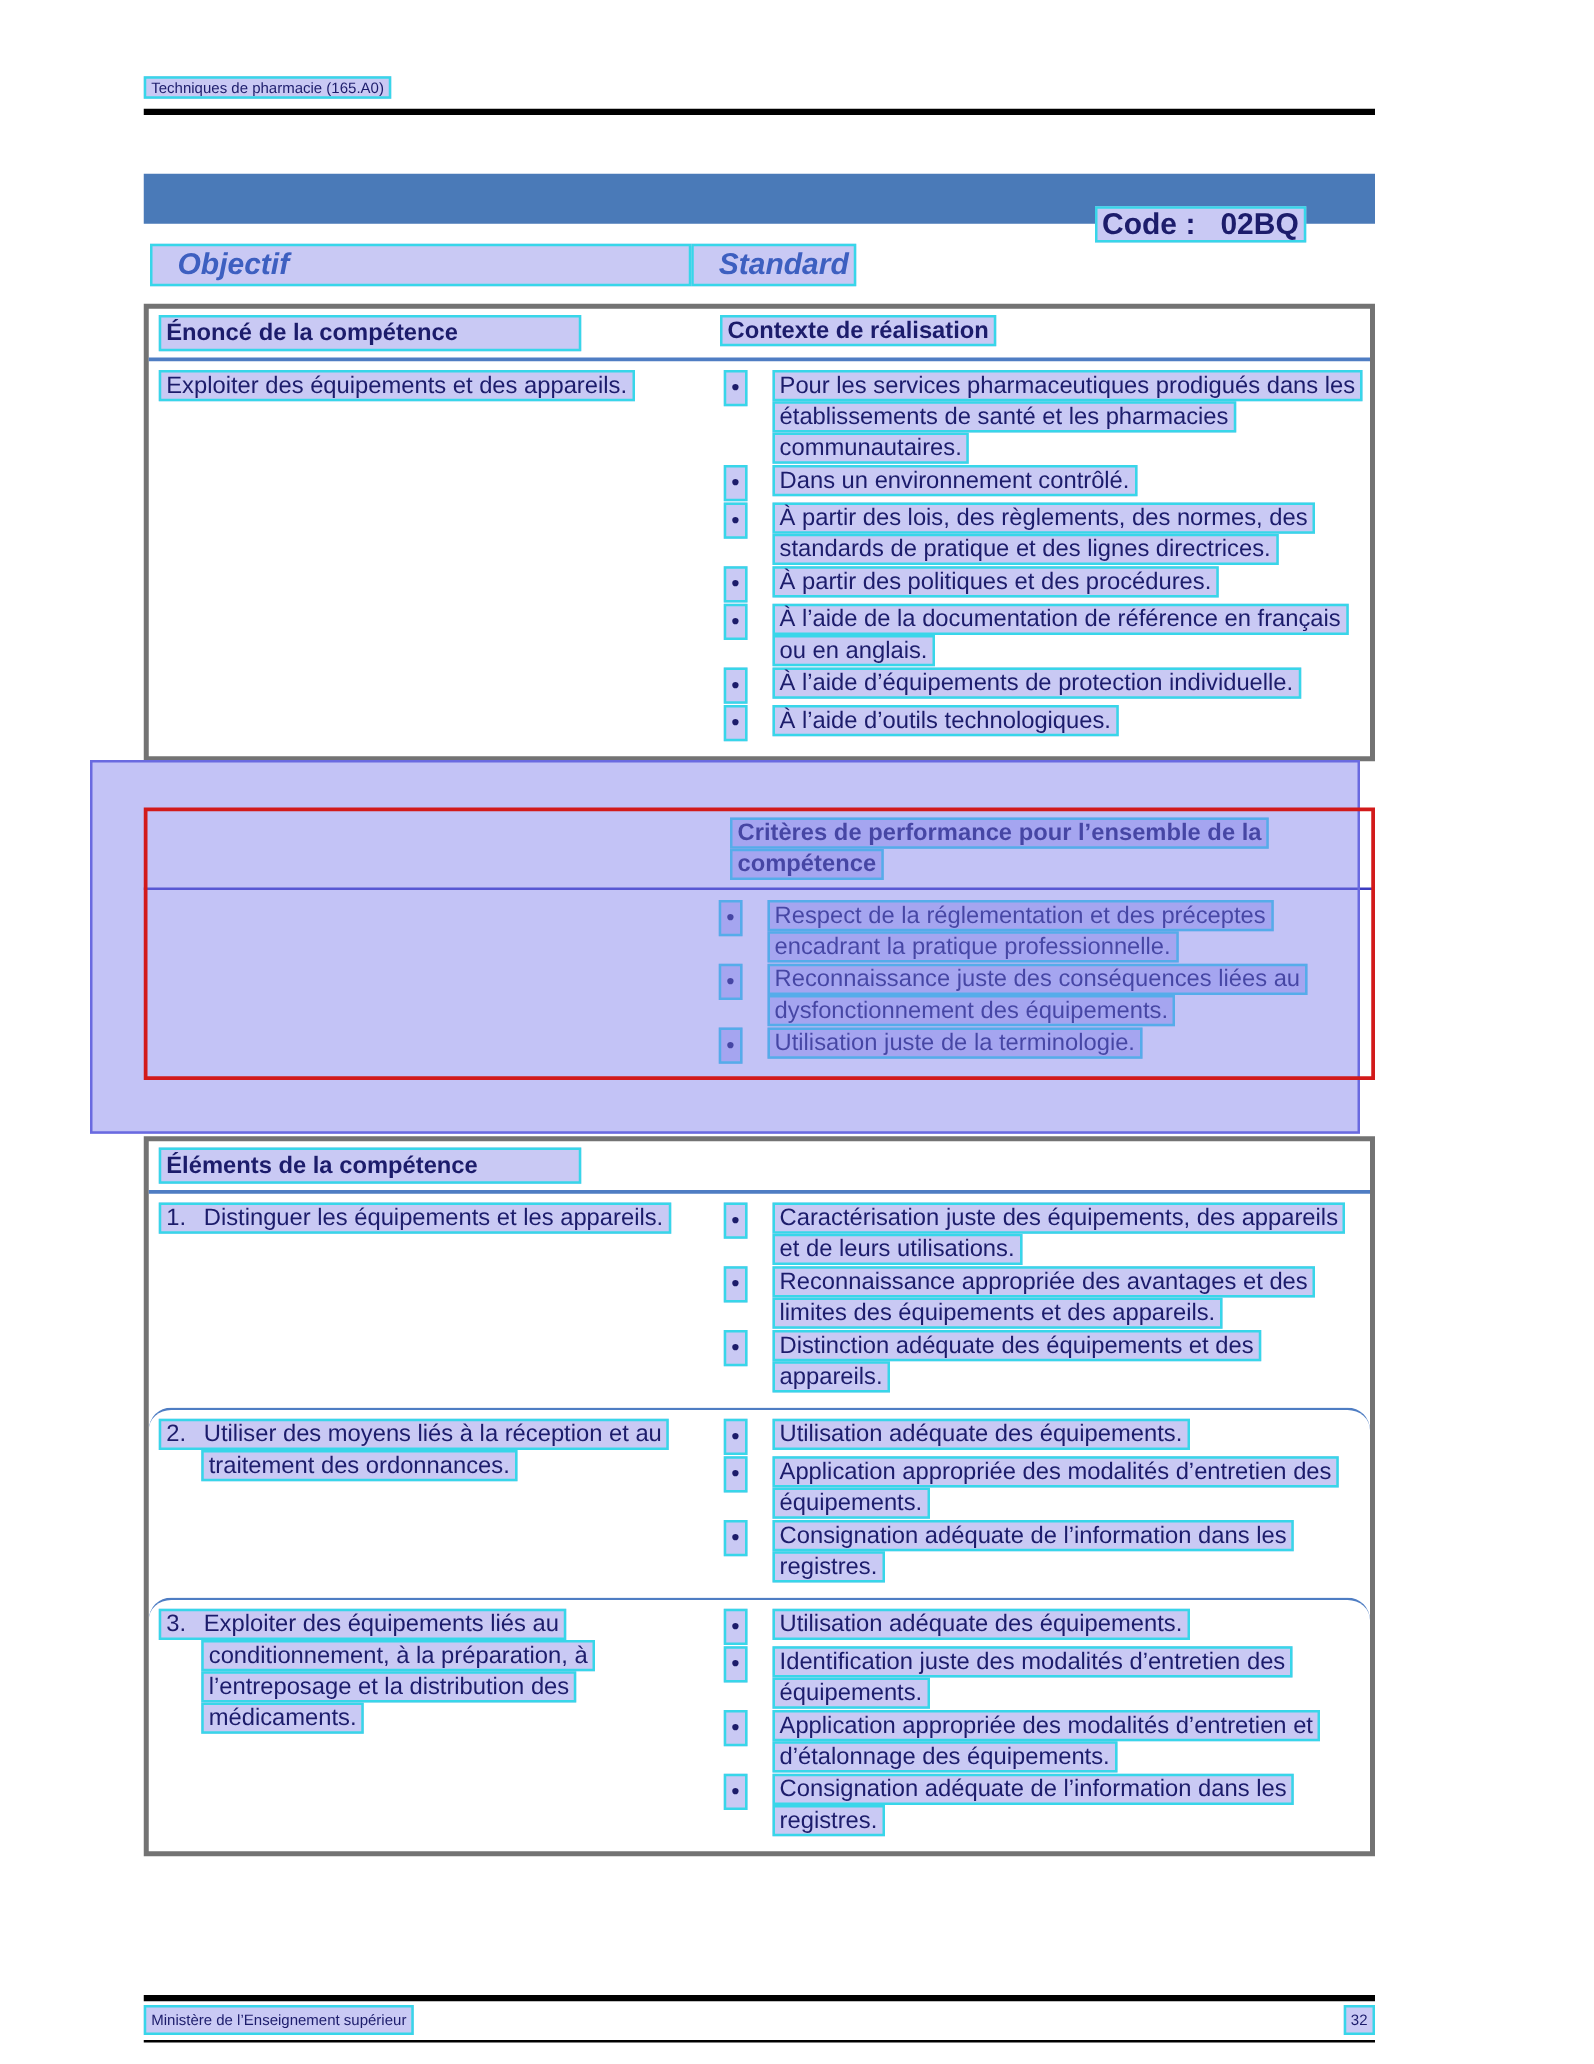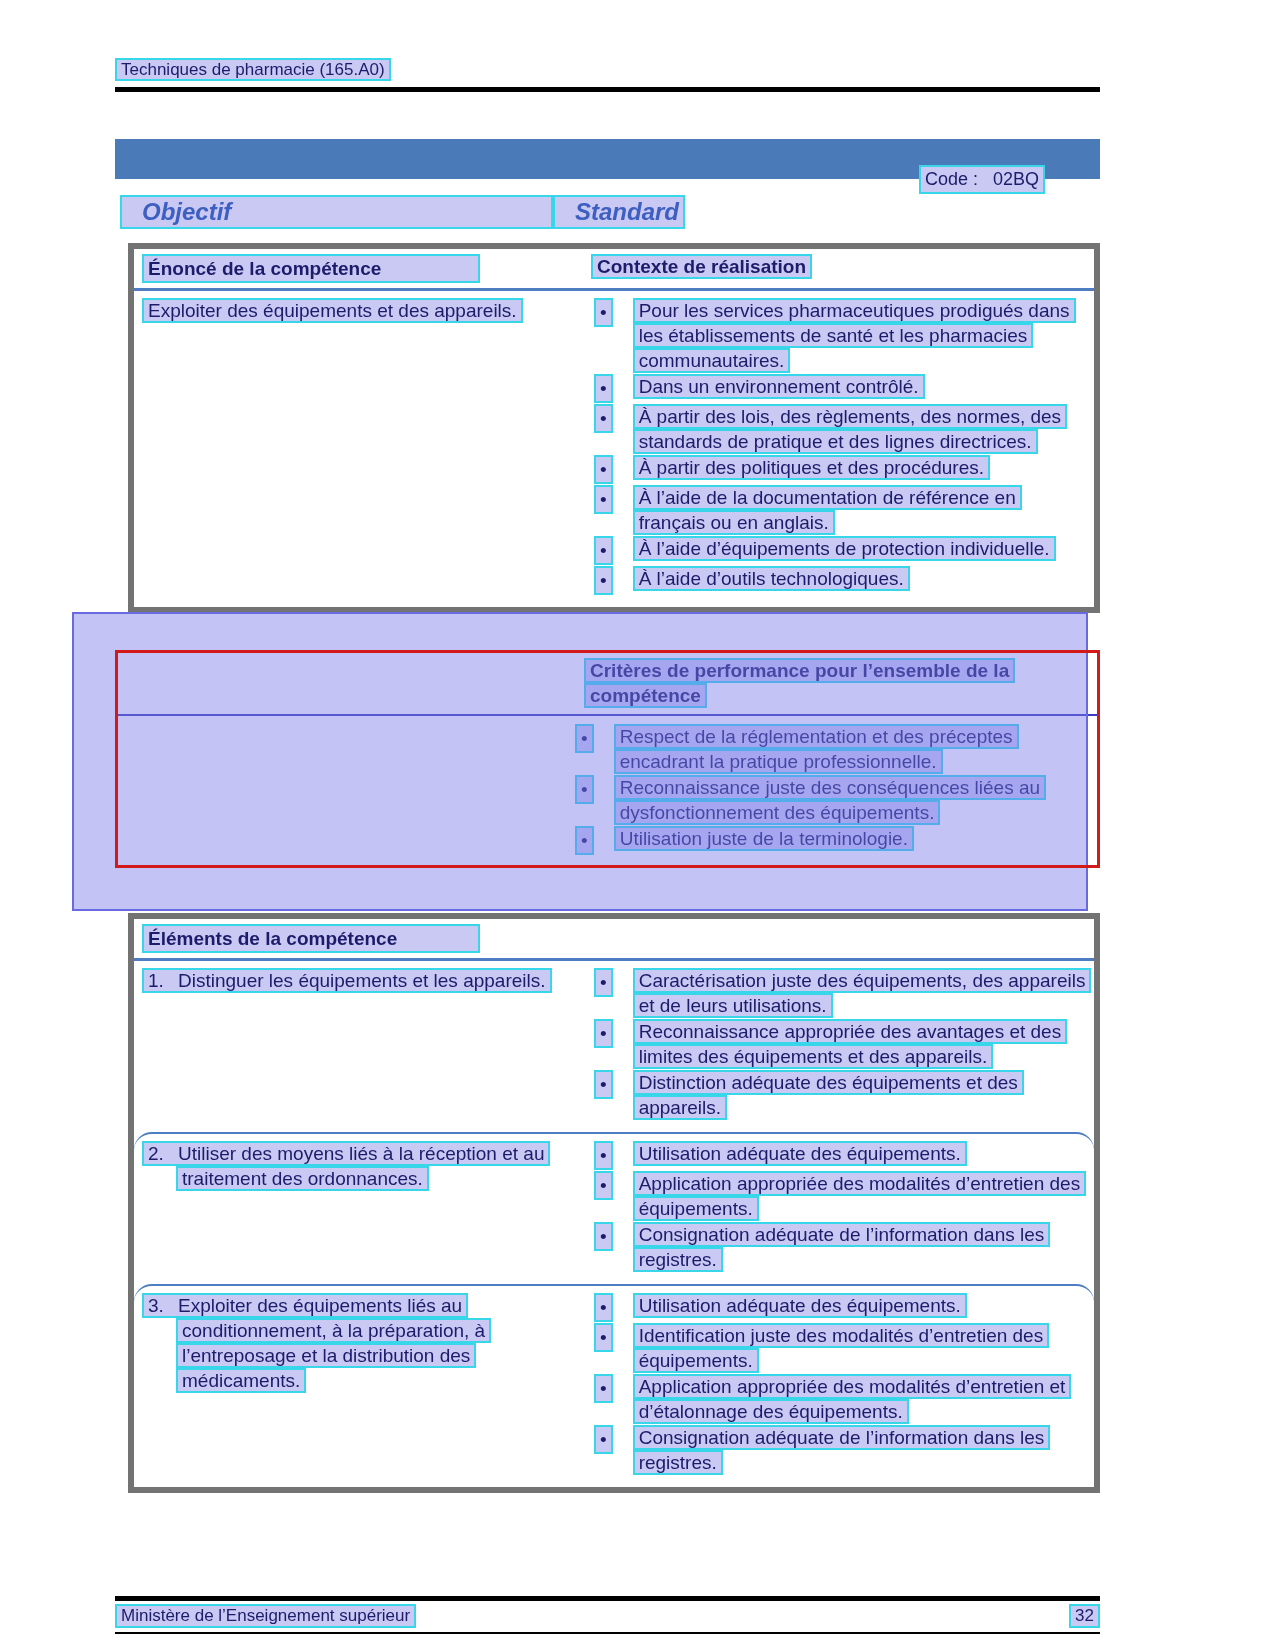--- a/index.html
+++ b/index.html
@@ -6,37 +6,37 @@
   body{
     width:1275px;height:1651px;position:relative;background:#ffffff;
     font-family:"Liberation Sans",sans-serif;font-size:19px;line-height:25px;color:#1c1c6b;
   }
   .content{position:absolute;left:115px;top:0;width:985px;}
   
   .hl{
     background:#c9c9f4;border:2px solid #38d6e9;padding:0 4px;color:#1c1c6b;
     box-decoration-break:clone;-webkit-box-decoration-break:clone;
   }
-  .small{font-size:17px;line-height:20px;}
+  .small{font-size:12px;line-height:20px;}
   .b{font-weight:700;}
   .doc-header{margin-top:56px;}
   .rule{height:5px;background:#000;}
   .rule-top{margin-top:6px;}
   .rule-thin{height:2px;background:#000;margin-top:4px;}
   .code-bar{
     margin-top:47px;height:40px;background:#4a7ab8;
     display:flex;align-items:center;justify-content:flex-end;
     padding-right:55px;box-sizing:border-box;
   }
-  .code-text{font-size:18px;font-weight:400;white-space:pre;margin-top:41px;}
+  .code-text{font-size:24px;font-weight:700;white-space:pre;margin-top:41px;}
   .title-row{margin-top:16px;display:flex;align-items:center;}
   .title{font-size:24px;font-weight:700;font-style:italic;color:#3d5fc0;line-height:30px;padding-left:20px;}
   .w433{display:inline-block;width:433px;box-sizing:border-box;margin-left:5px;}
   .w338{display:inline-block;width:338px;box-sizing:border-box;}
-  .tbl{margin-top:14px;border:6px solid #737373;margin-left:13px;}
+  .tbl{margin-top:14px;border:4px solid #737373;}
   .t-head{display:grid;grid-template-columns:449px 1fr;padding:5px 8px;border-bottom:3px solid #4f7dc3;}
   .t-row{display:grid;grid-template-columns:449px 1fr;padding:7px 8px 11px 8px;}
   .row-sep{border-top:2px solid #4f7dc3;border-radius:18px;}
   .cell-left{padding-right:8px;}
   .bi{display:flex;align-items:flex-start;margin:0 0 1px 0;}
   .bm{margin-left:3px;flex:0 0 auto;}
   .bt{margin-left:20px;max-width:470px;}
   .num-label{padding-left:34px;text-indent:-34px;}
   .rn{display:inline-block;width:30px;text-indent:0;}
   

